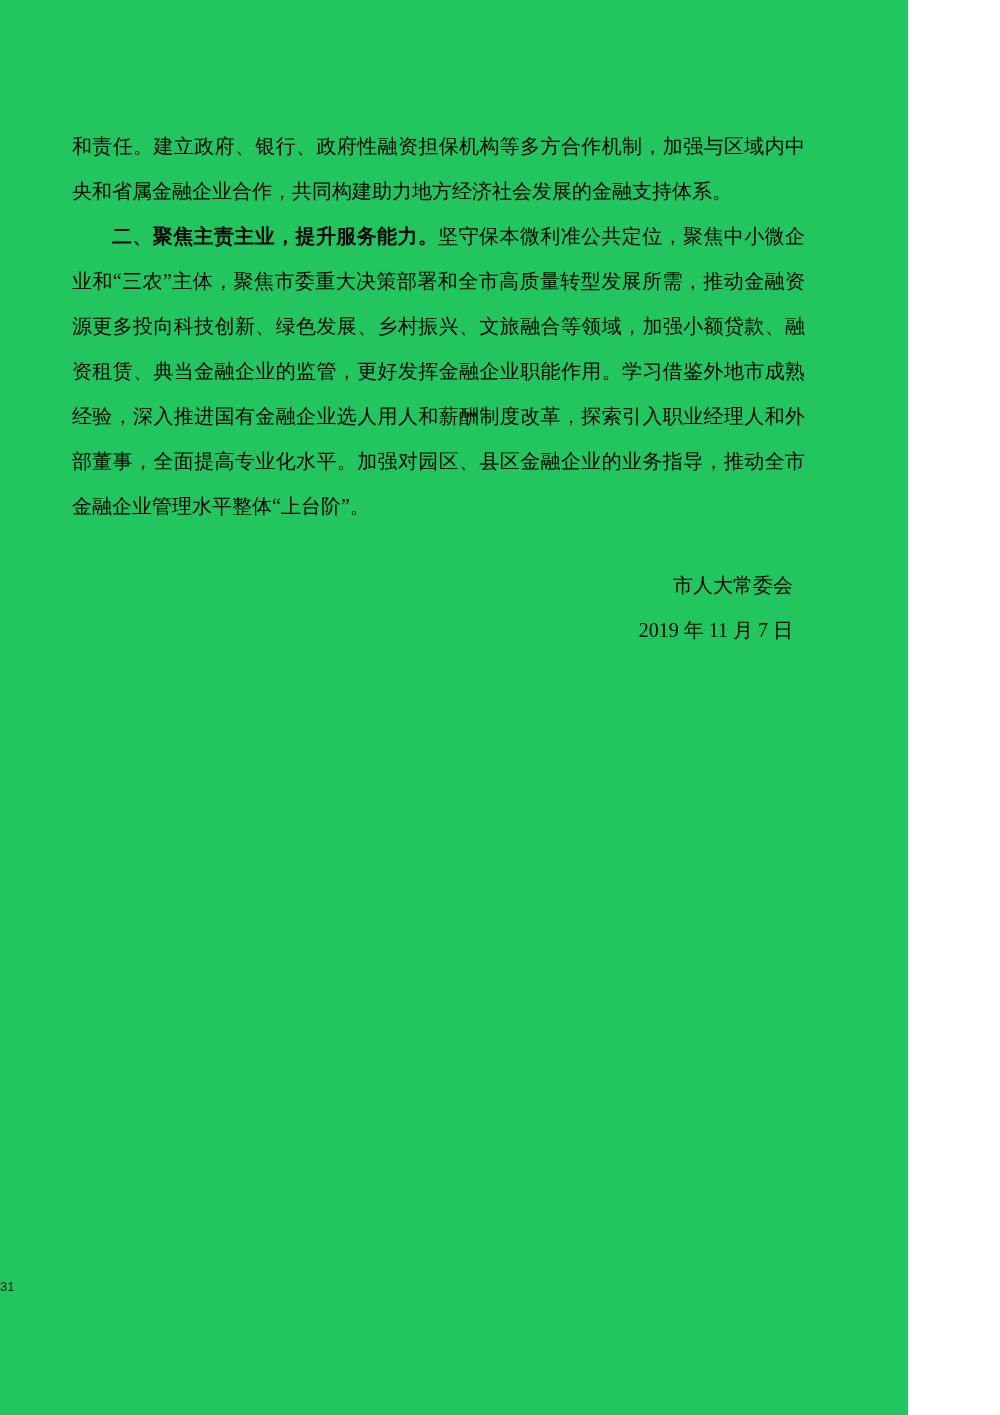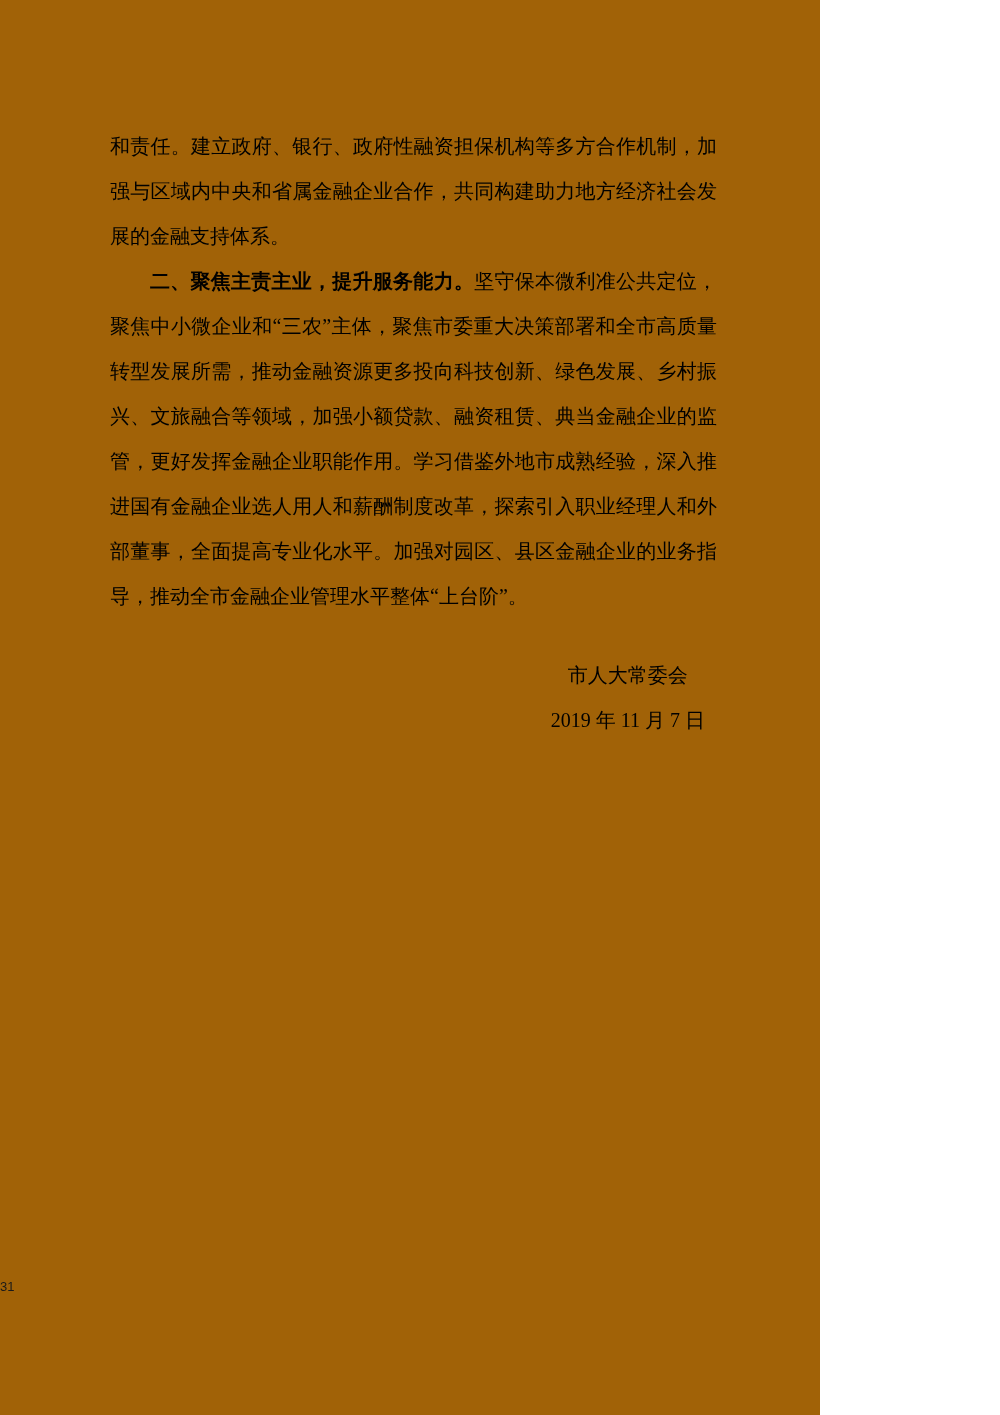--- a/index.html
+++ b/index.html
@@ -2,26 +2,26 @@
 <html><head>
 <meta charset="utf-8">
 <style>
   html, body {
     margin: 0;
     padding: 0;
     background: #ffffff;
   }
   .page {
     position: relative;
-    width: 820px;
+    width: 908px;
     height: 1415px;
-    background: #a16207;
+    background: #22c55e;
     color: #000000;
     box-sizing: border-box;
-    padding: 124px 103px 0 110px;
+    padding: 124px 103px 0 72px;
     font-family: "Liberation Serif", "DejaVu Serif", serif;
     overflow: hidden;
   }
   .body-par {
     margin: 0;
     font-size: 20px;
     line-height: 45px;
     text-align: justify;
     text-indent: 2em;
     word-break: break-all;
@@ -31,21 +31,21 @@
   }
   .section-head {
     font-family: "Liberation Sans", "DejaVu Sans", sans-serif;
     font-weight: 700;
   }
   .signature-block {
     margin-top: 34px;
     margin-left: auto;
     margin-right: 12px;
     width: fit-content;
-    text-align: center;
+    text-align: right;
     font-size: 20px;
     line-height: 45px;
   }
   .signature-block .sig-line {
     white-space: nowrap;
   }
   .page-number {
     position: absolute;
     left: 0;
     right: 0;

